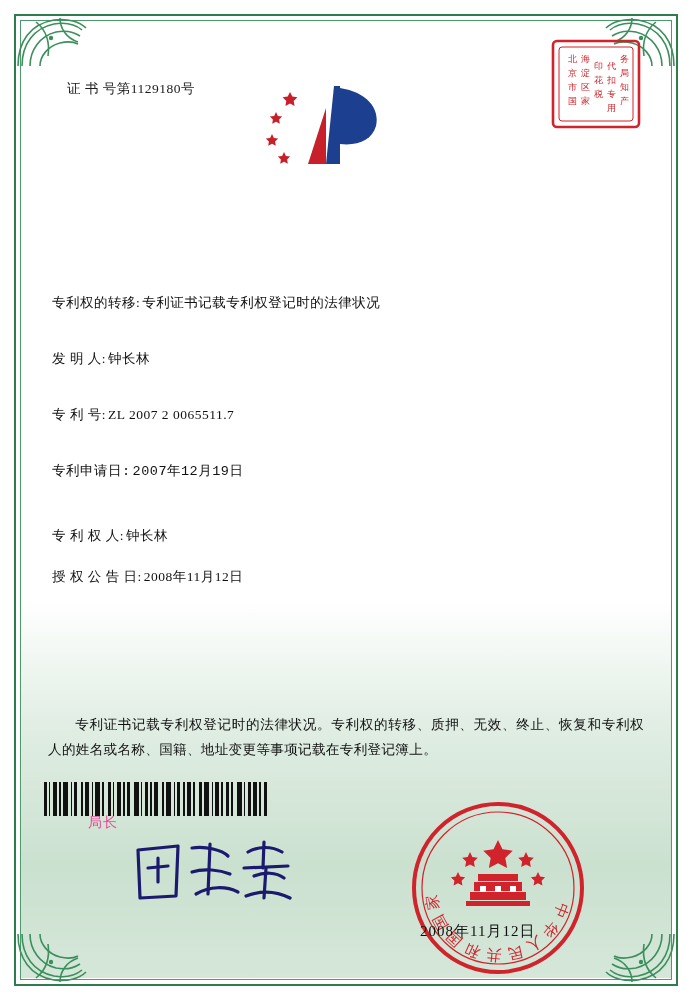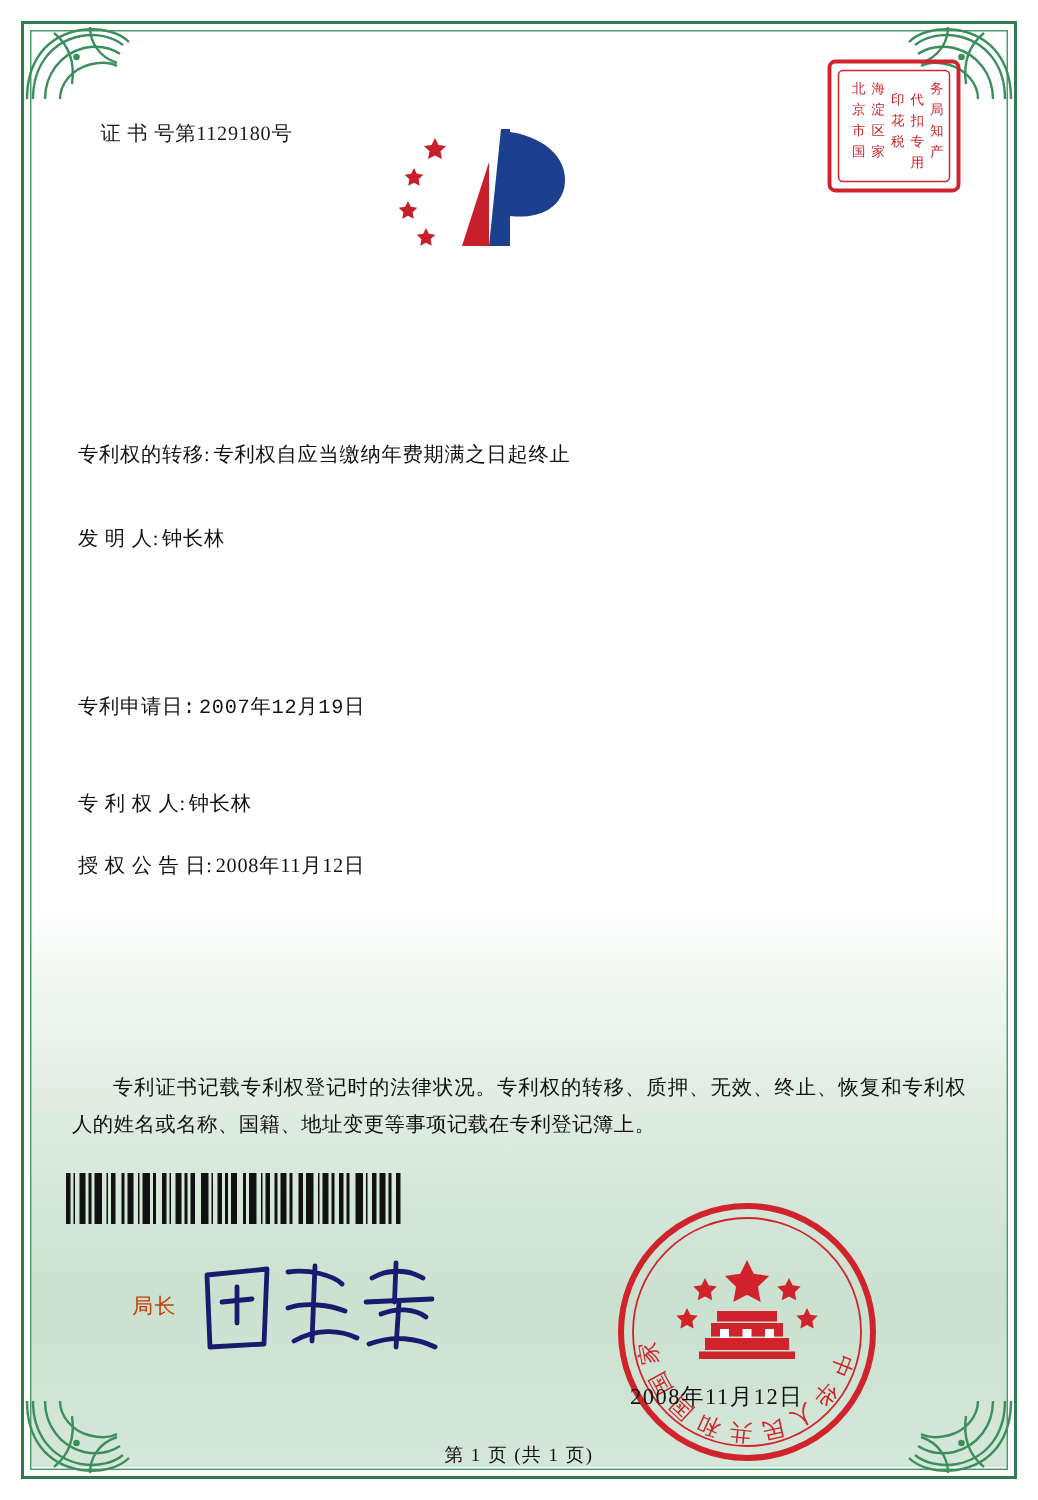--- a/index.html
+++ b/index.html
@@ -148,23 +148,23 @@
   .barcode i {
     display: block;
     background: #111;
     height: 100%;
   }
 
   
   .sig-label {
     position: absolute;
     left: 88px;
-    top: 862px;
+    top: 814px;
     font-size: 14px;
-    color: #c2410c;
+    color: #ec4899;
     letter-spacing: 1px;
   }
   .signature {
     position: absolute;
     left: 130px;
     top: 838px;
     width: 170px;
     height: 66px;
   }
 
@@ -301,24 +301,27 @@
         <text x="72" y="26">务</text>
         <text x="72" y="40">局</text>
         <text x="72" y="54">知</text>
         <text x="72" y="68">产</text>
       </g>
     </svg>
   </div>
 
 
   <div class="field f1">
-    <span class="lbl">专利权的转移:</span><span class="val">专利权自应当缴纳年费期满之日起终止</span>
+    <span class="lbl">专利权的转移:</span><span class="val">专利证书记载专利权登记时的法律状况</span>
   </div>
   <div class="field f2">
     <span class="lbl">发  明  人:</span><span class="val">钟长林</span>
+  </div>
+  <div class="field f3">
+    <span class="lbl">专  利  号:</span><span class="val">ZL 2007 2 0065511.7</span>
   </div>
   <div class="field f4">
     <span class="lbl">专利申请日:</span><span class="val">2007年12月19日</span>
   </div>
   <div class="field f5">
     <span class="lbl">专 利 权 人:</span><span class="val">钟长林</span>
   </div>
   <div class="field f6">
     <span class="lbl">授 权 公 告 日:</span><span class="val">2008年11月12日</span>
   </div>
@@ -456,15 +459,14 @@
         <path id="sealArc" d="M88,88 m -62,0 a 62,62 0 1,1 124,0" transform="rotate(180 88 88)"></path>
       </defs>
       <text font-family="'DejaVu Serif', serif" font-size="15" fill="#d0232b" letter-spacing="5">
         <textPath href="#sealArc" startOffset="7%">中华人民共和国国家知识产权局</textPath>
       </text>
     </svg>
   </div>
 
   <div class="issue-date">2008年11月12日</div>
 
-  <div class="page-foot">第 1 页 (共 1 页)</div>
 
 </div>
 
 </body></html>

